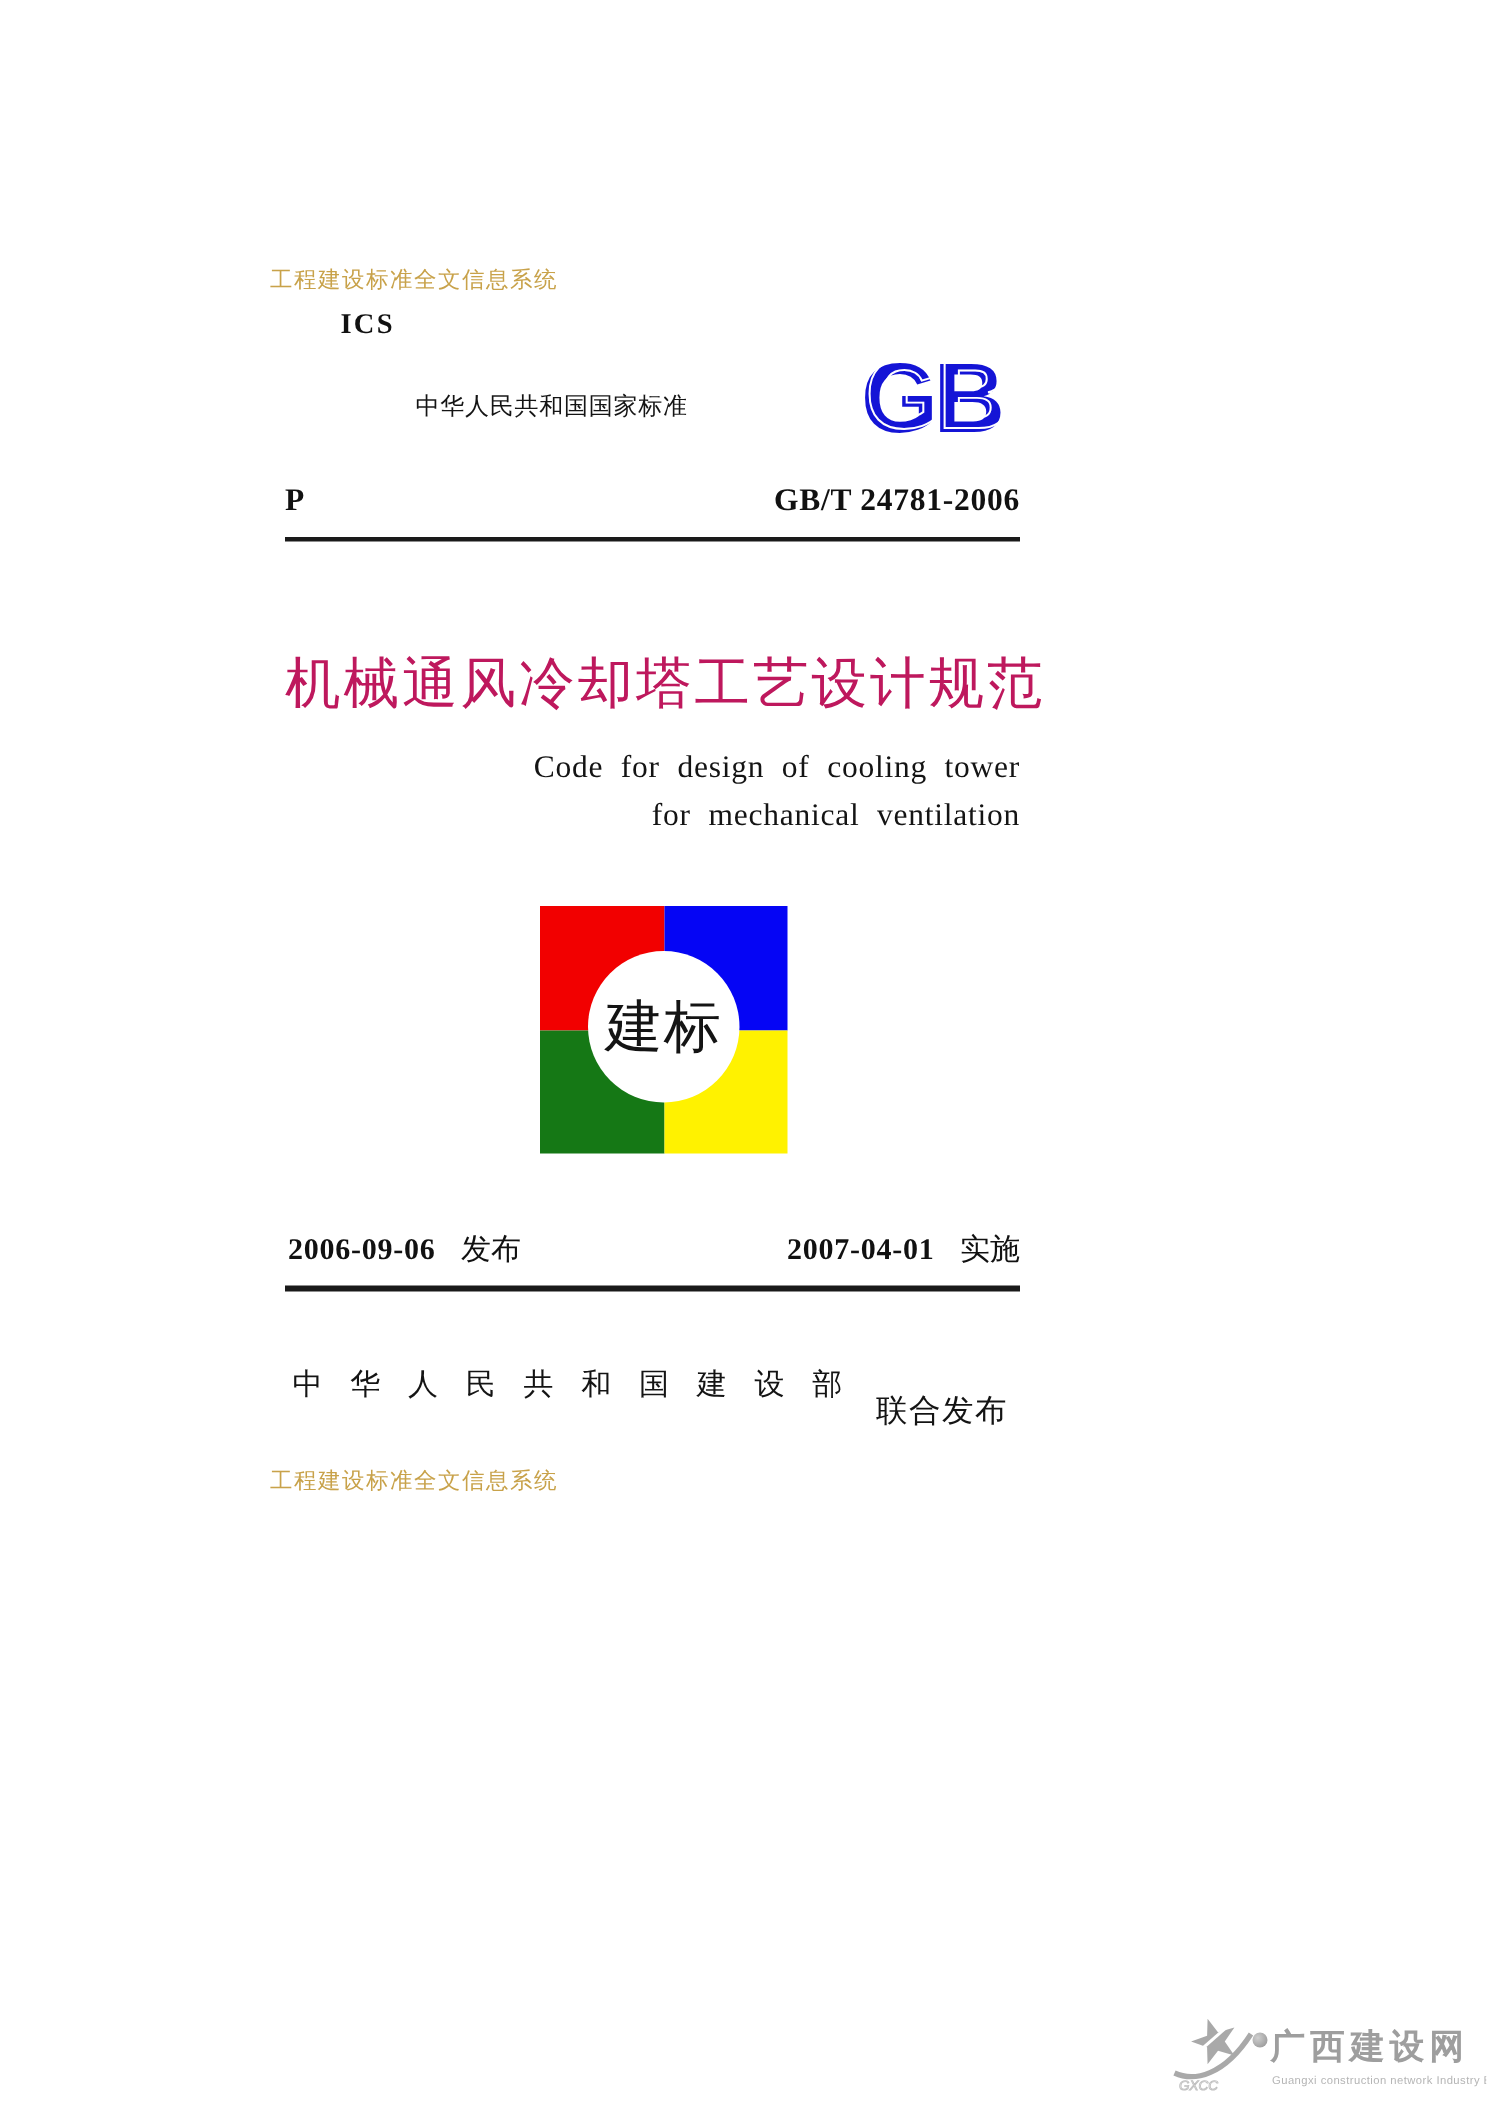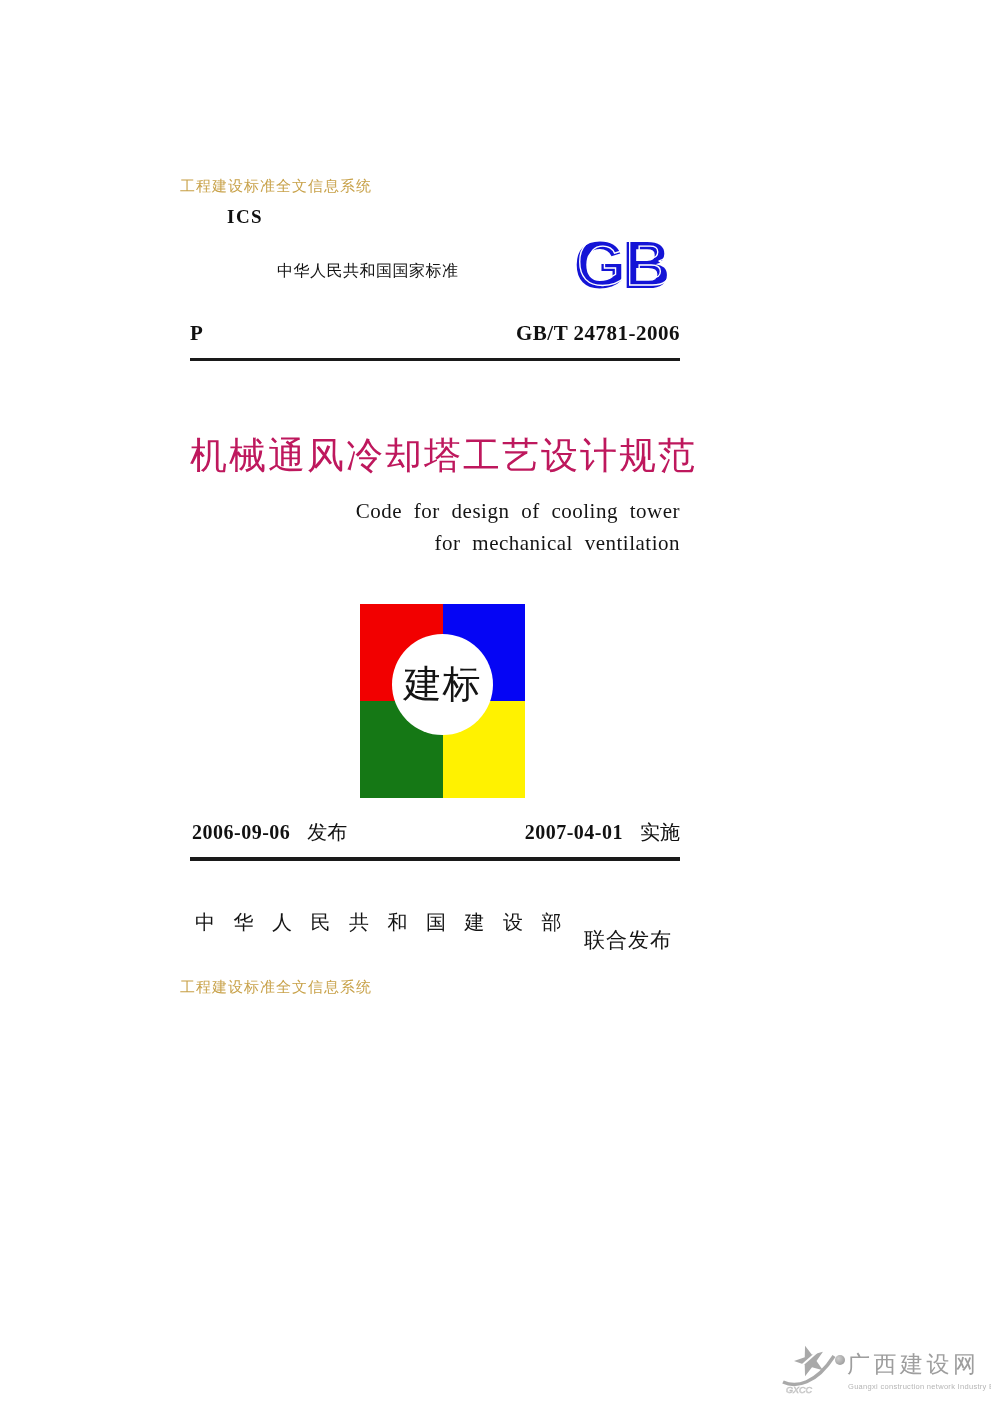--- a/index.html
+++ b/index.html
@@ -70,21 +70,21 @@
     text-align: right;
     font-size: 21px;
     color: #141414;
     word-spacing: 6px;
     letter-spacing: 0.5px;
     white-space: nowrap;
   }
   .title-en1 { top: 499px; }
   .title-en2 { top: 531px; }
 
-  .emblem { left: 360px; top: 604px; width: 165px; height: 194px; }
+  .emblem { left: 360px; top: 604px; width: 165px; height: 165px; }
   .quad { position: absolute; width: 50%; height: 50%; }
   .quad-tl { left: 0; top: 0; }
   .quad-tr { right: 0; top: 0; }
   .quad-bl { left: 0; bottom: 0; }
   .quad-br { right: 0; bottom: 0; }
   .emblem-circle {
     position: absolute;
     left: 32px; top: 30px;
     width: 101px; height: 101px;
     background: #ffffff;
@@ -125,21 +125,21 @@
   .sitemark { left: 778px; top: 1341px; width: 210px; height: 60px; }
   .sitemark-star { position: absolute; left: 2px; top: 3px; }
   .sitemark-dot {
     position: absolute; left: 57px; top: 14px;
     width: 10px; height: 10px; border-radius: 50%;
     background: radial-gradient(circle at 35% 35%, #cfcfcf, #8f8f8f);
   }
   .sitemark-name {
     position: absolute; left: 69px; top: 8px;
     font-family: "Liberation Serif", serif;
-    font-size: 23px; font-weight: 400;
+    font-size: 23px; font-weight: 700;
     letter-spacing: 3.5px;
     white-space: nowrap;
   }
   .sitemark-sub {
     position: absolute; left: 70px; top: 41px;
     font-family: "Liberation Sans", sans-serif;
     font-size: 7.5px;
     letter-spacing: 0.3px;
     white-space: nowrap;
   }

